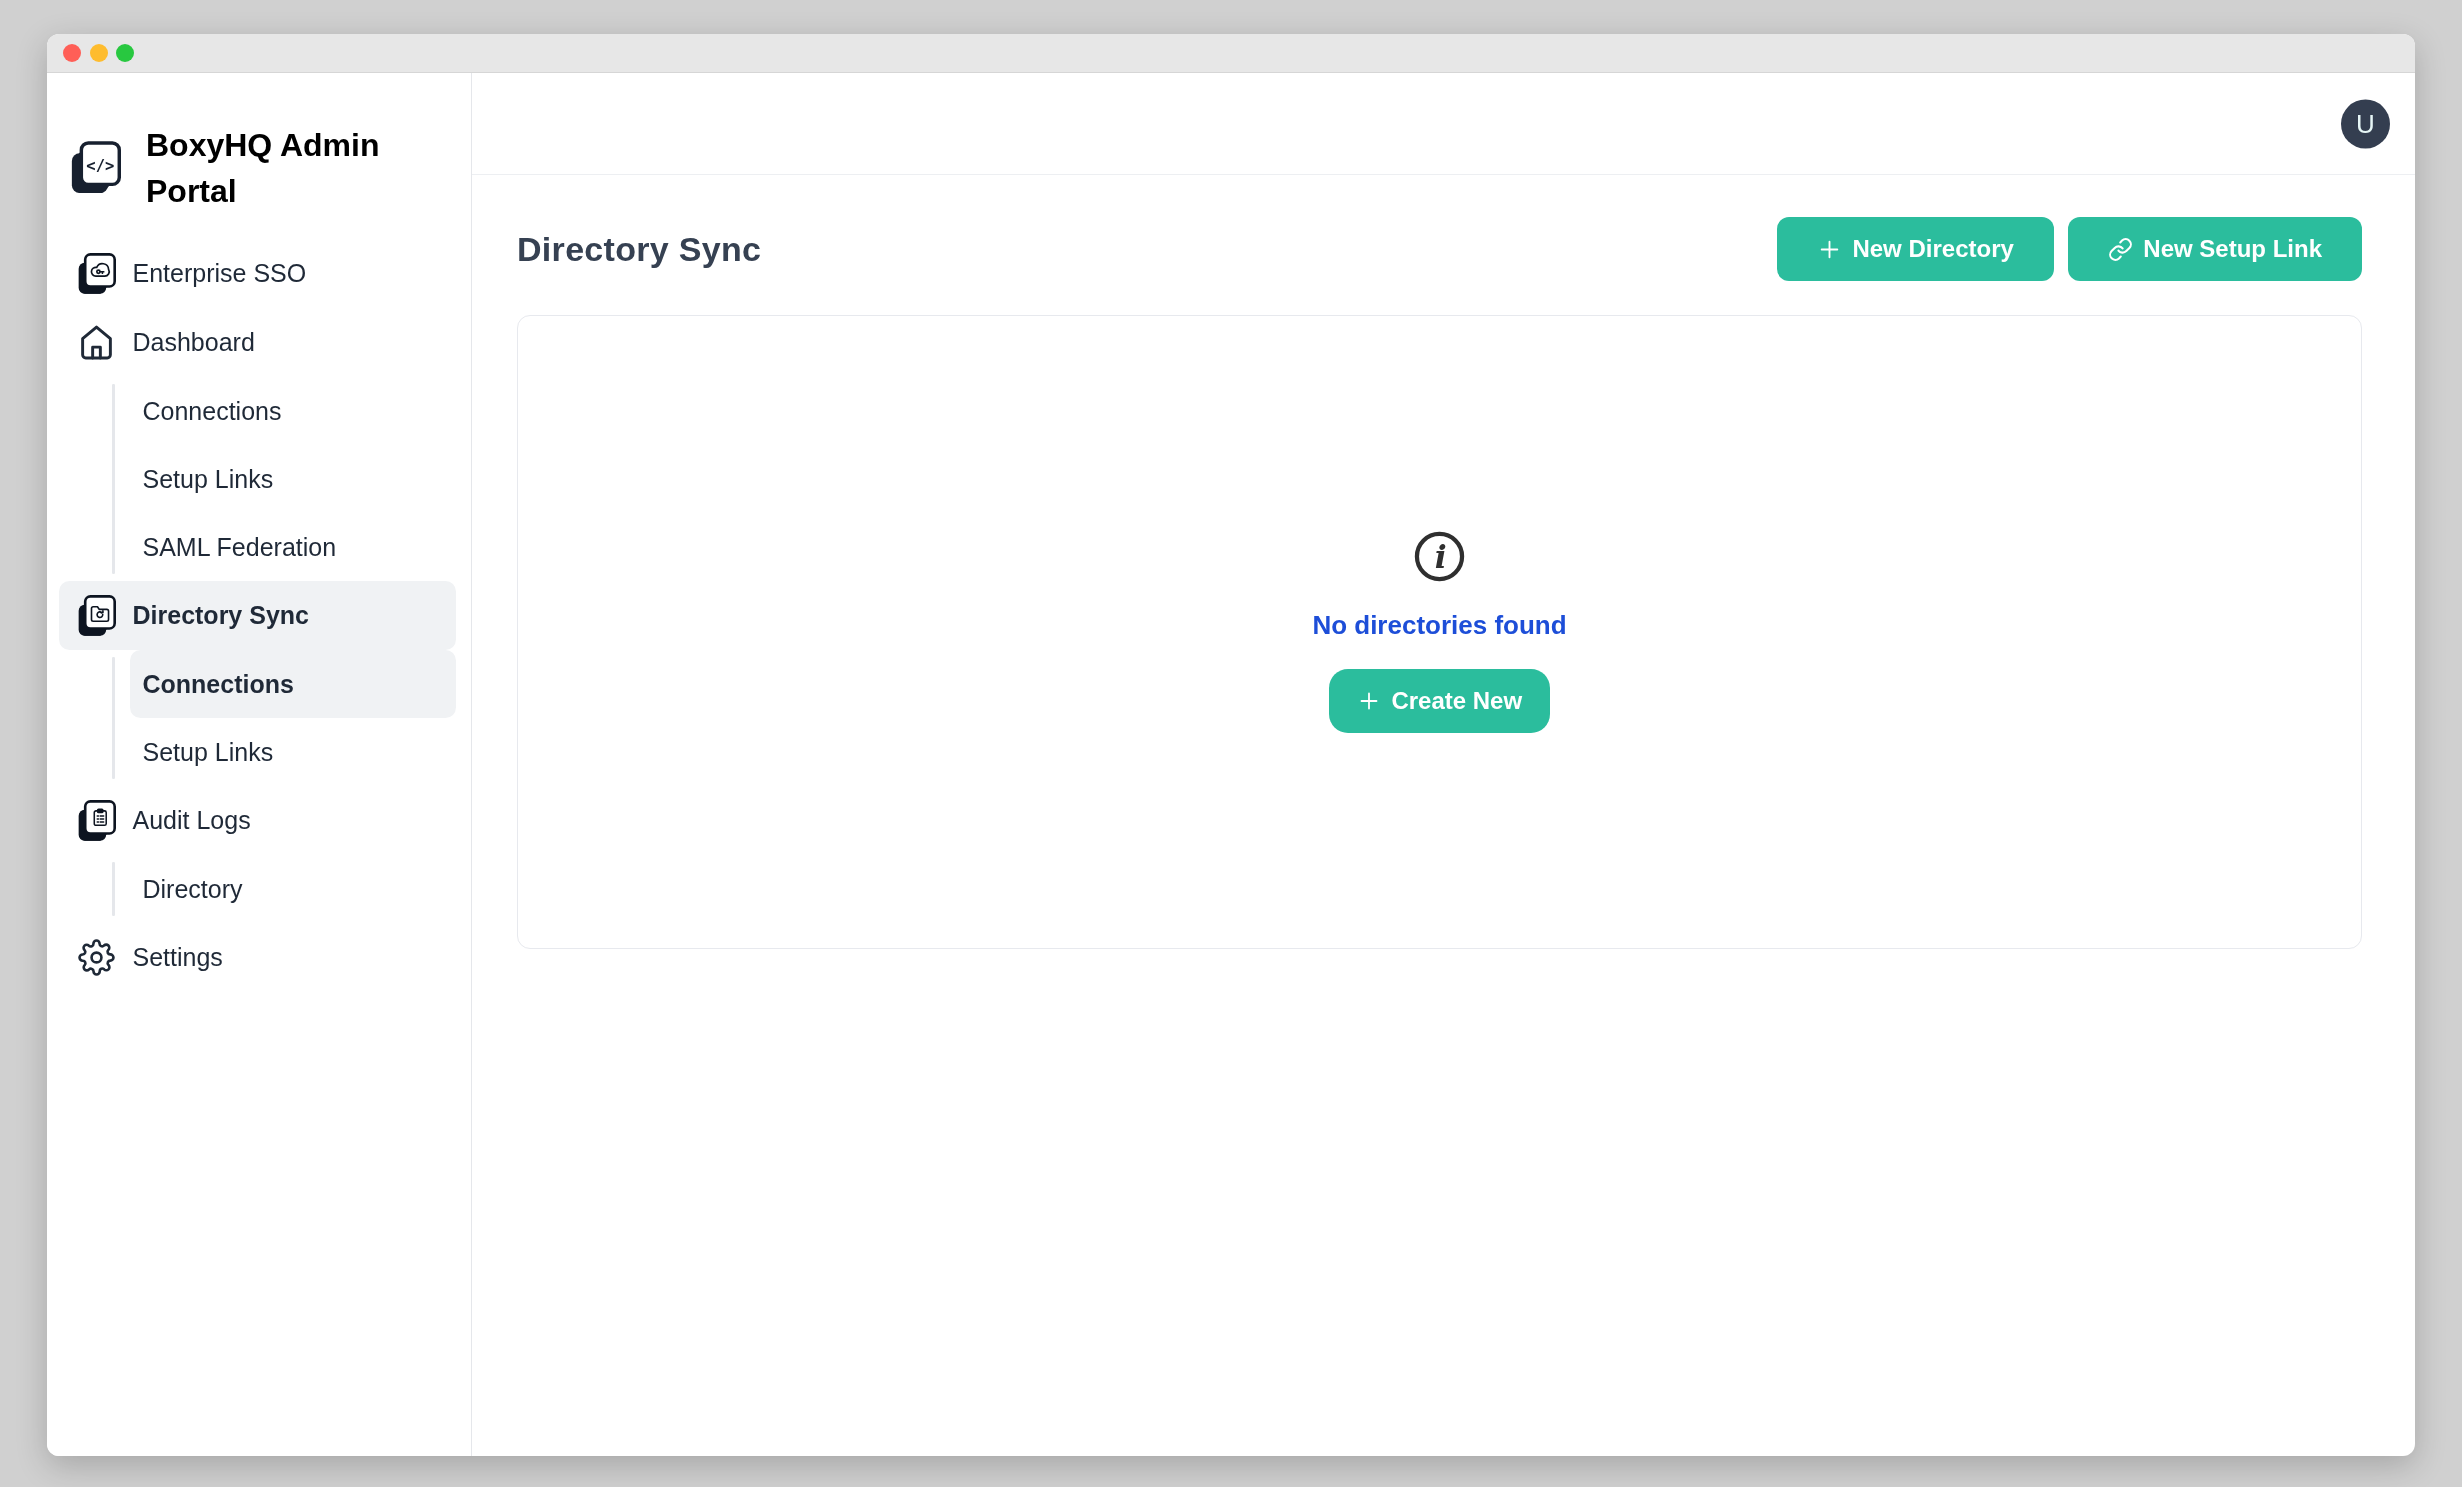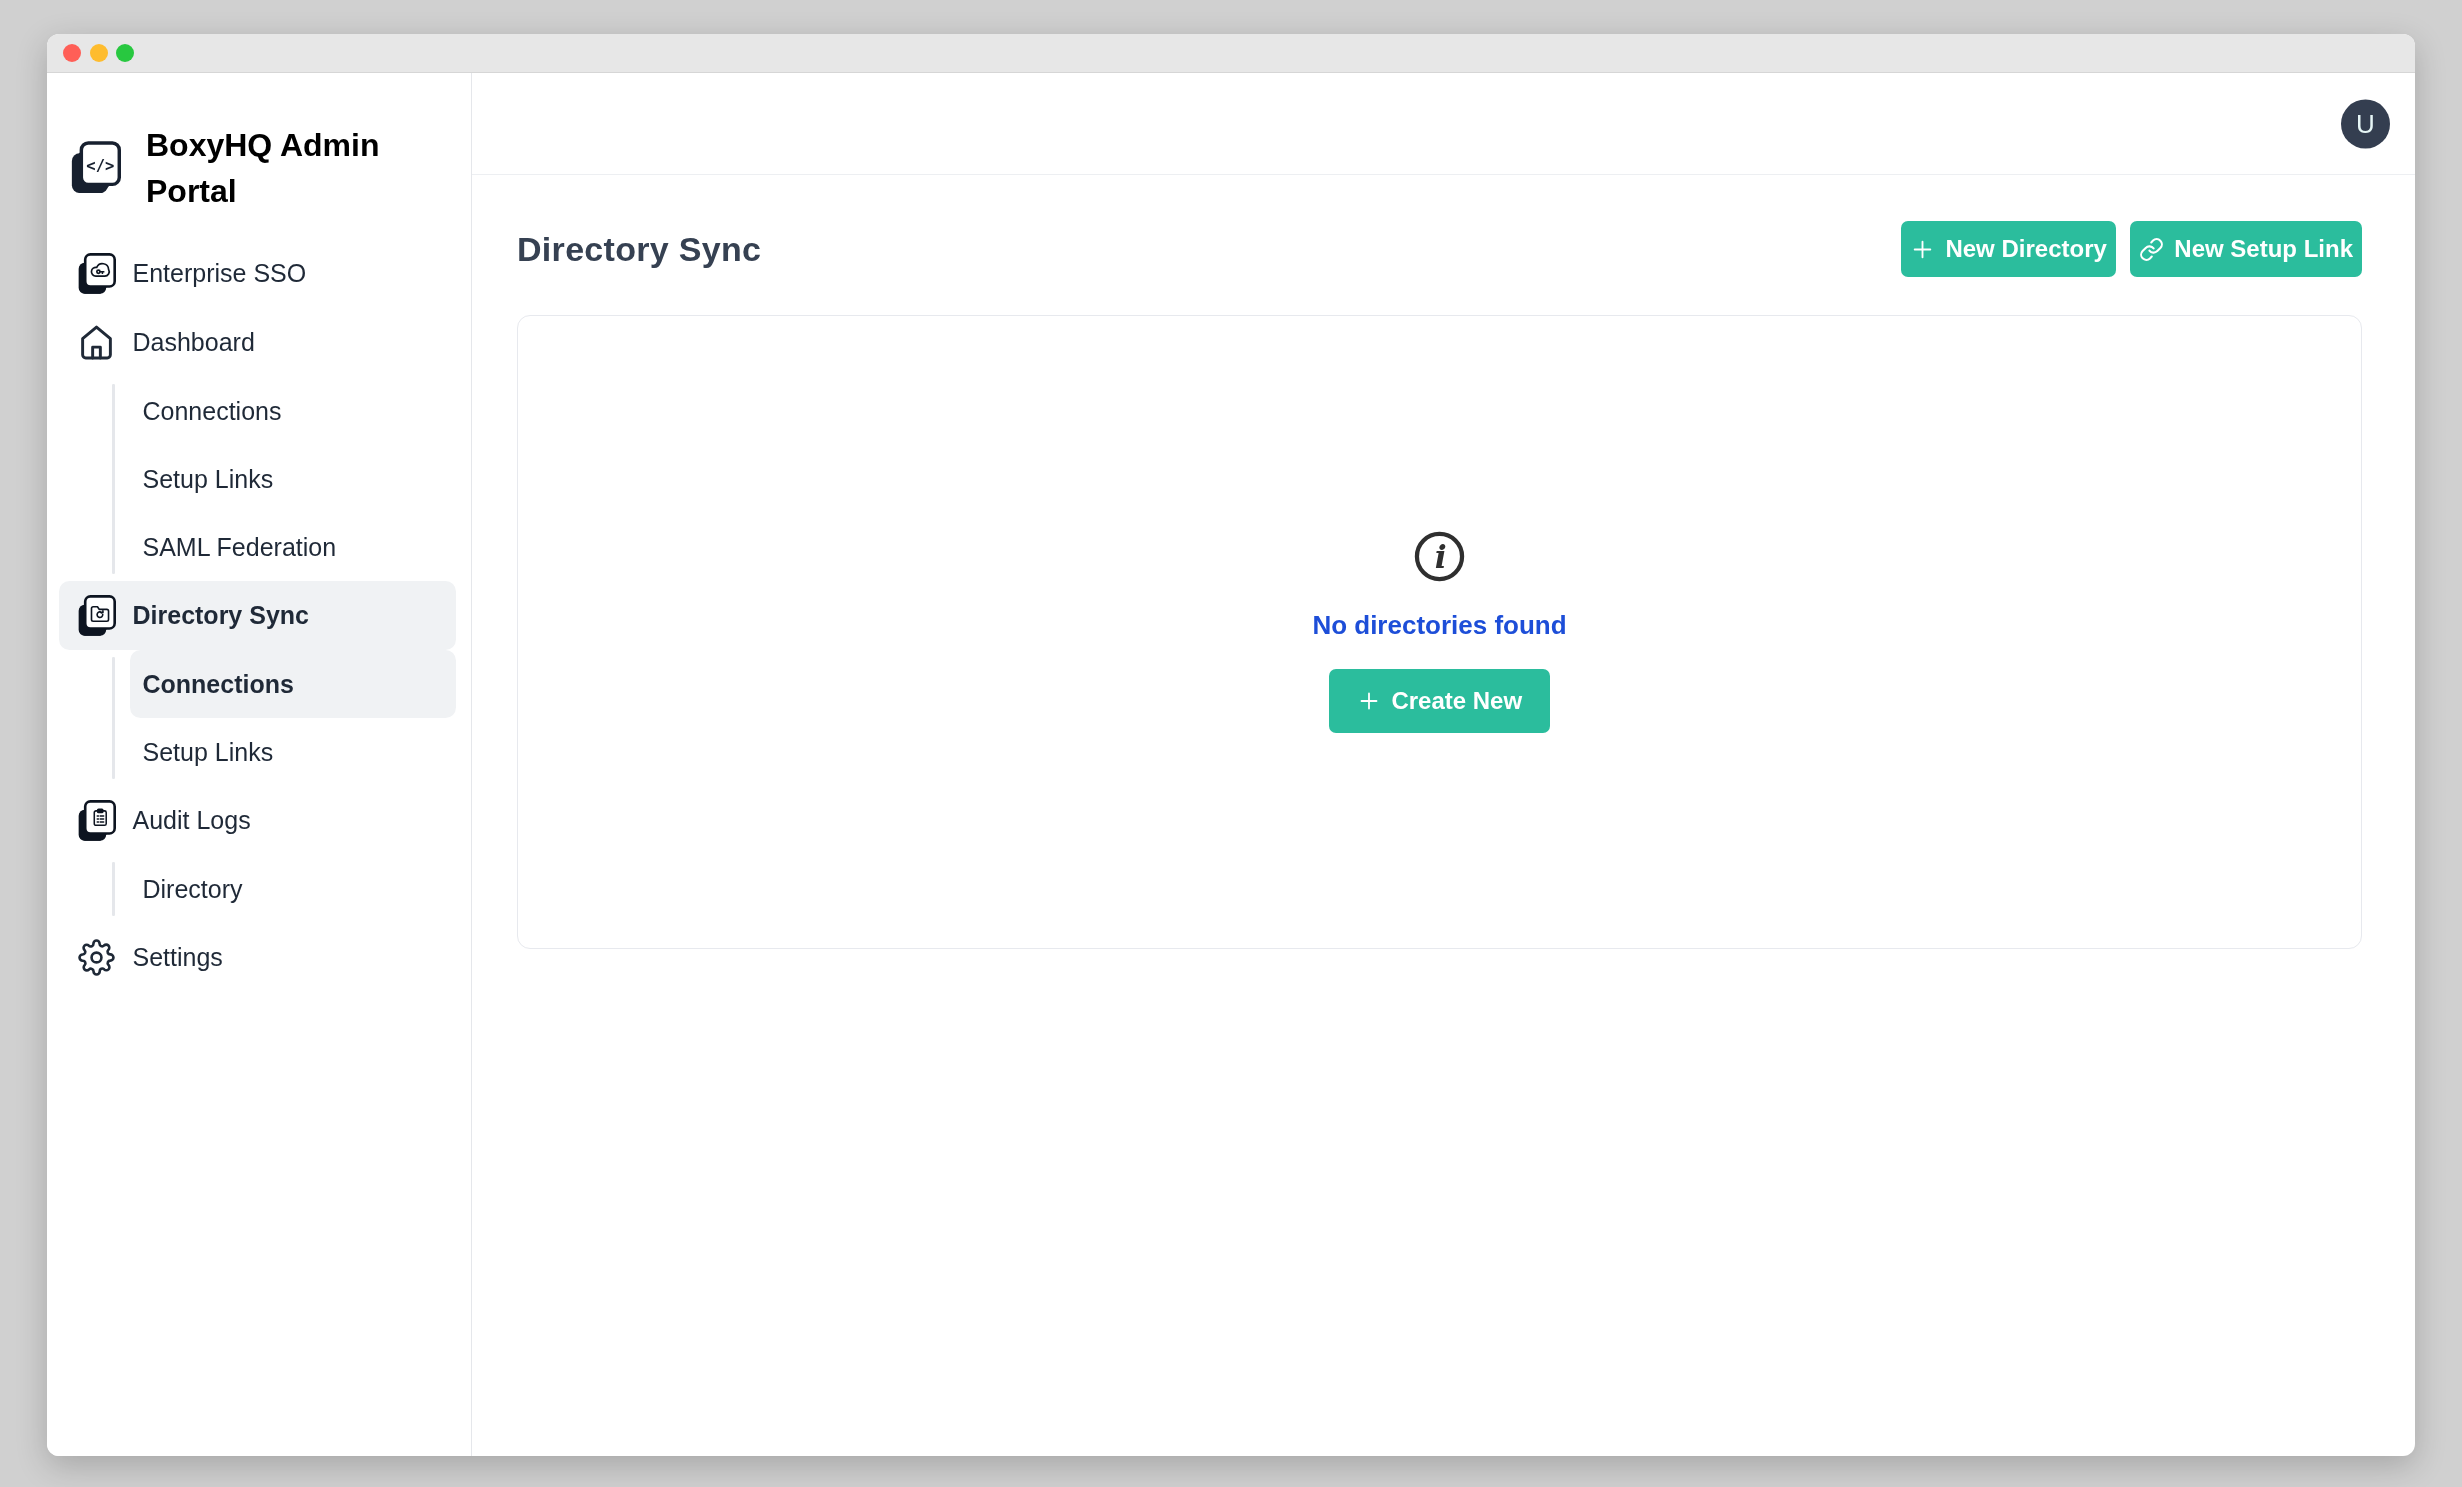--- a/index.html
+++ b/index.html
@@ -71,32 +71,32 @@
   .page-head{
     margin:41px 53px 0 45px;height:66px;
     display:flex;align-items:center;justify-content:space-between;
   }
   h1.page-title{
     margin:0;font-size:34px;font-weight:700;color:#364152;letter-spacing:0.3px;
   }
   .actions{display:flex;gap:14px;}
   .btn{
     border:none;display:flex;align-items:center;justify-content:center;gap:10.5px;
-    background:#2bbd9d;color:#ffffff;border-radius:7px;height:56px;
-    padding:0 9px;font-size:24px;font-weight:600;cursor:pointer;
+    background:#2bbd9d;color:#ffffff;border-radius:12px;height:64px;
+    padding:0 40px;font-size:24px;font-weight:600;cursor:pointer;
     font-family:"Liberation Sans", sans-serif;
   }
   .card{
     margin:33px 53px 0 45px;height:634px;box-sizing:border-box;
     border:1.3px solid #e7e9ee;border-radius:13px;background:#ffffff;
     display:flex;flex-direction:column;align-items:center;justify-content:center;
     gap:28px;
   }
   .empty-msg{font-size:26px;color:#1d4ed8;font-weight:bold;}
-  .btn.create{height:64px;padding:0 28px;border-radius:7px;}
+  .btn.create{height:64px;padding:0 28px;border-radius:19px;}
   svg{display:block;}
 </style>
 </head>
 <body>
 
 <div class="window">
 
   <div class="titlebar">
     <span class="light" style="background:#ff5f57"></span>
     <span class="light" style="background:#febc2e"></span>

